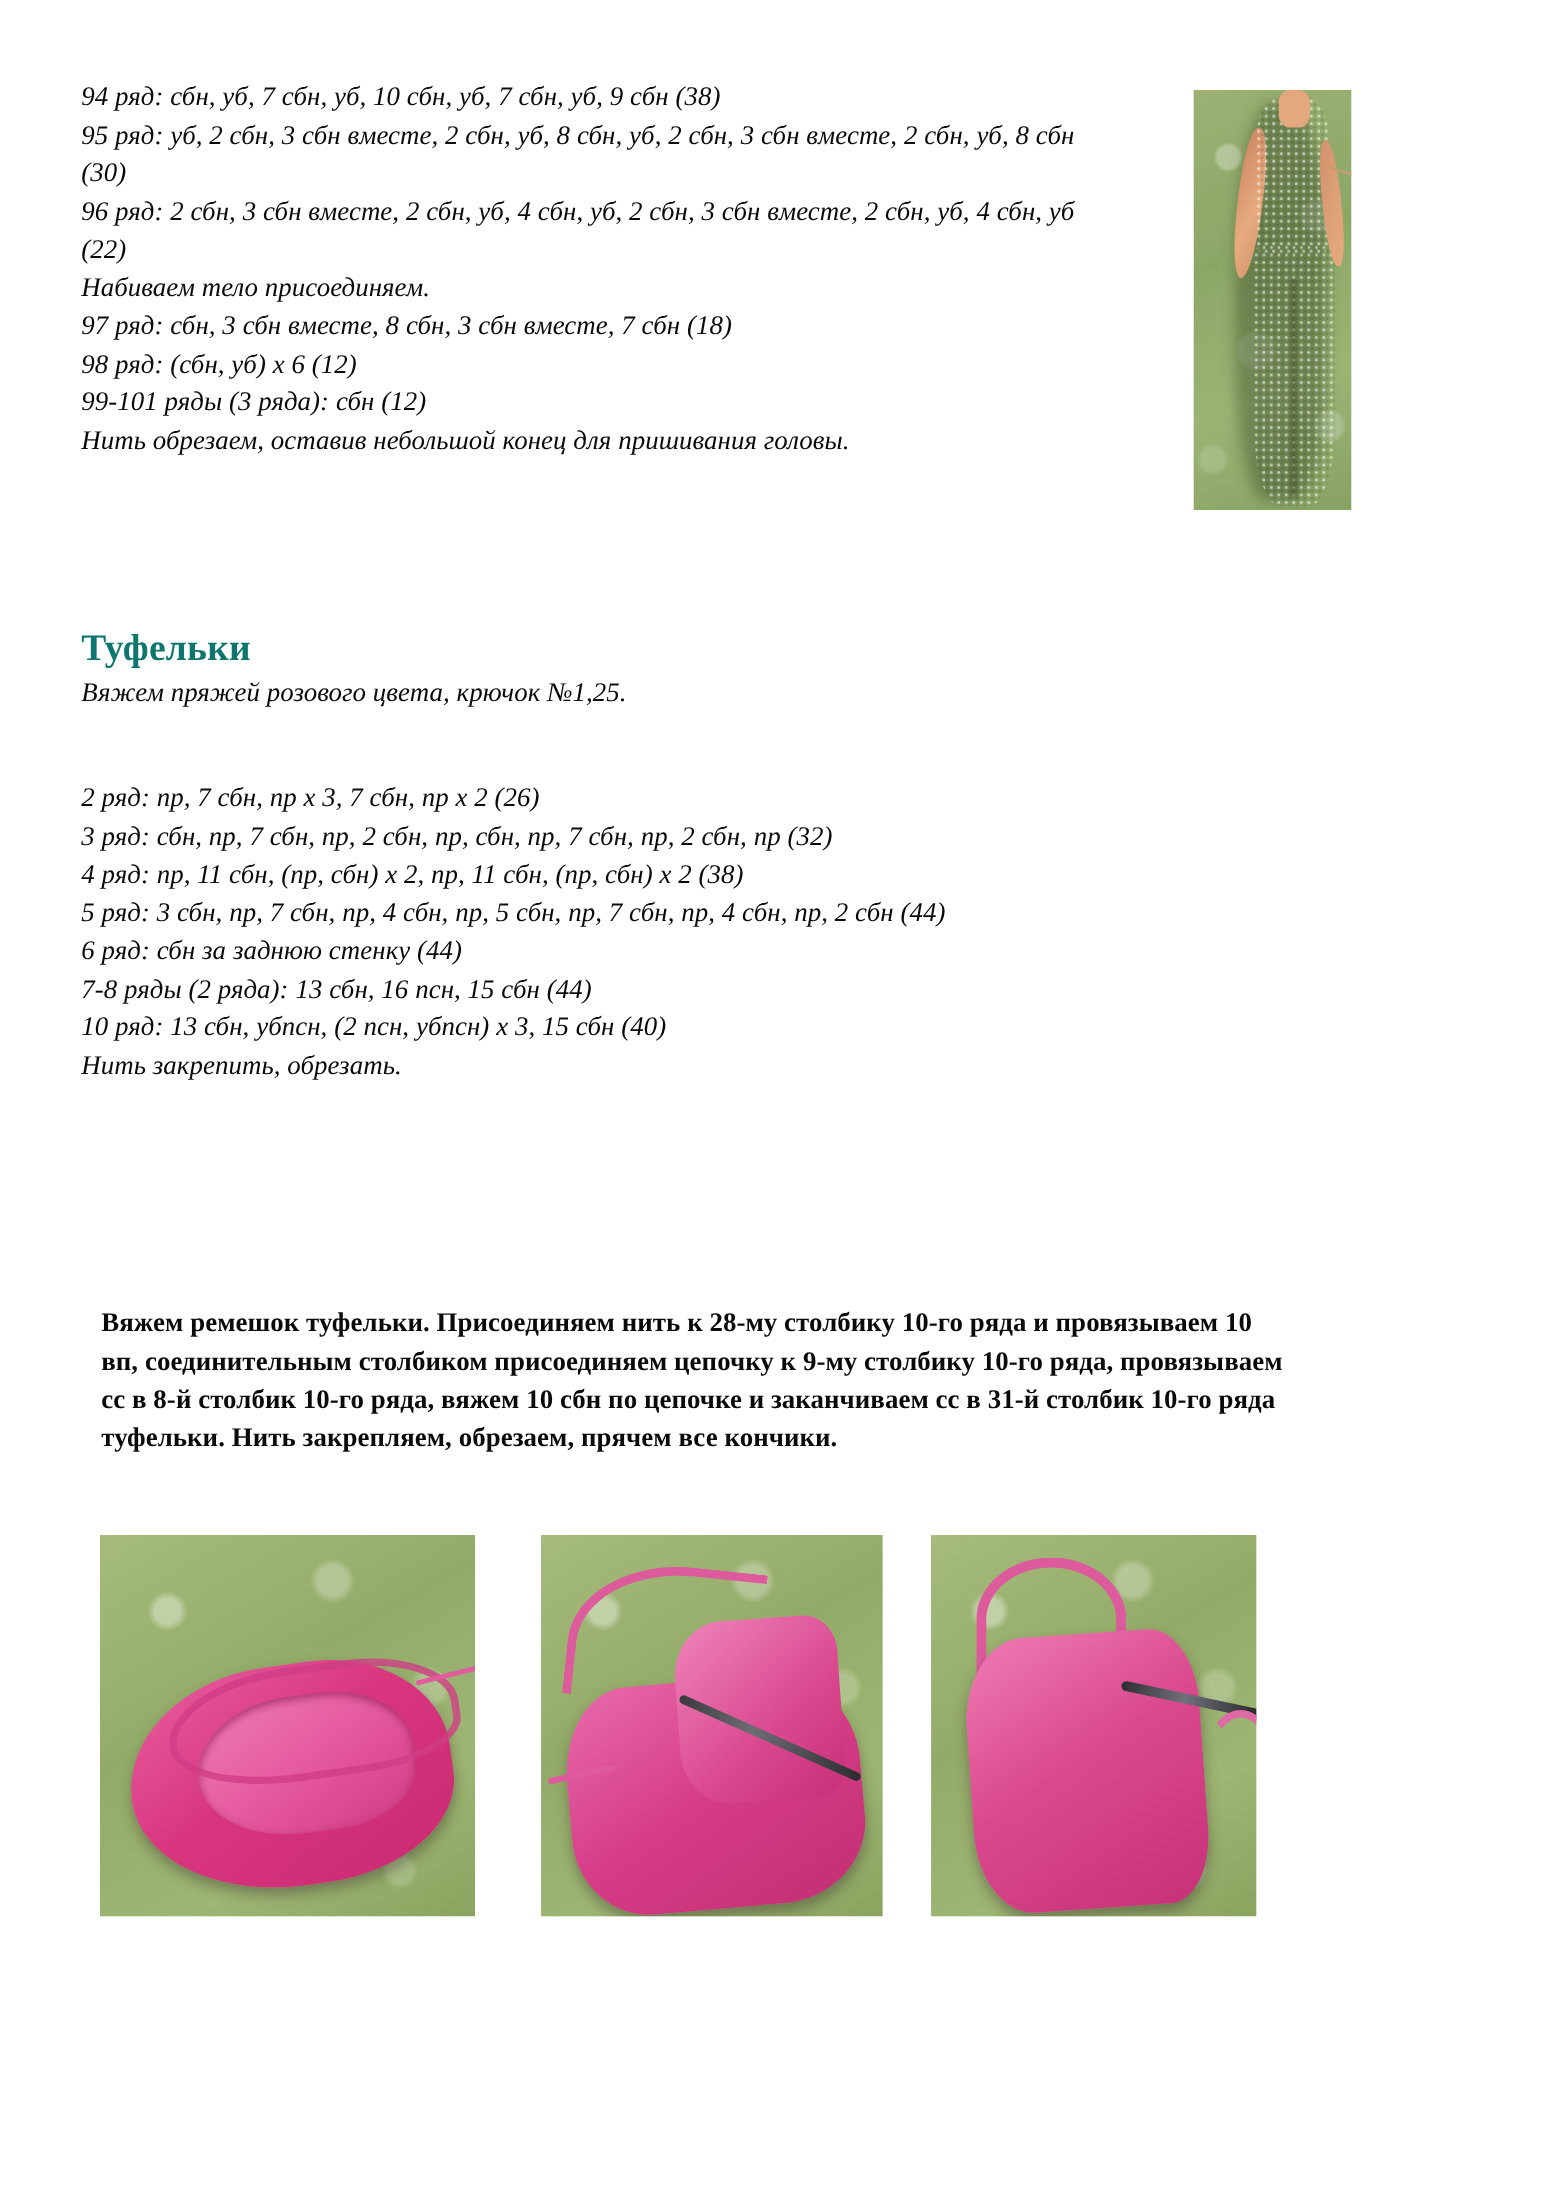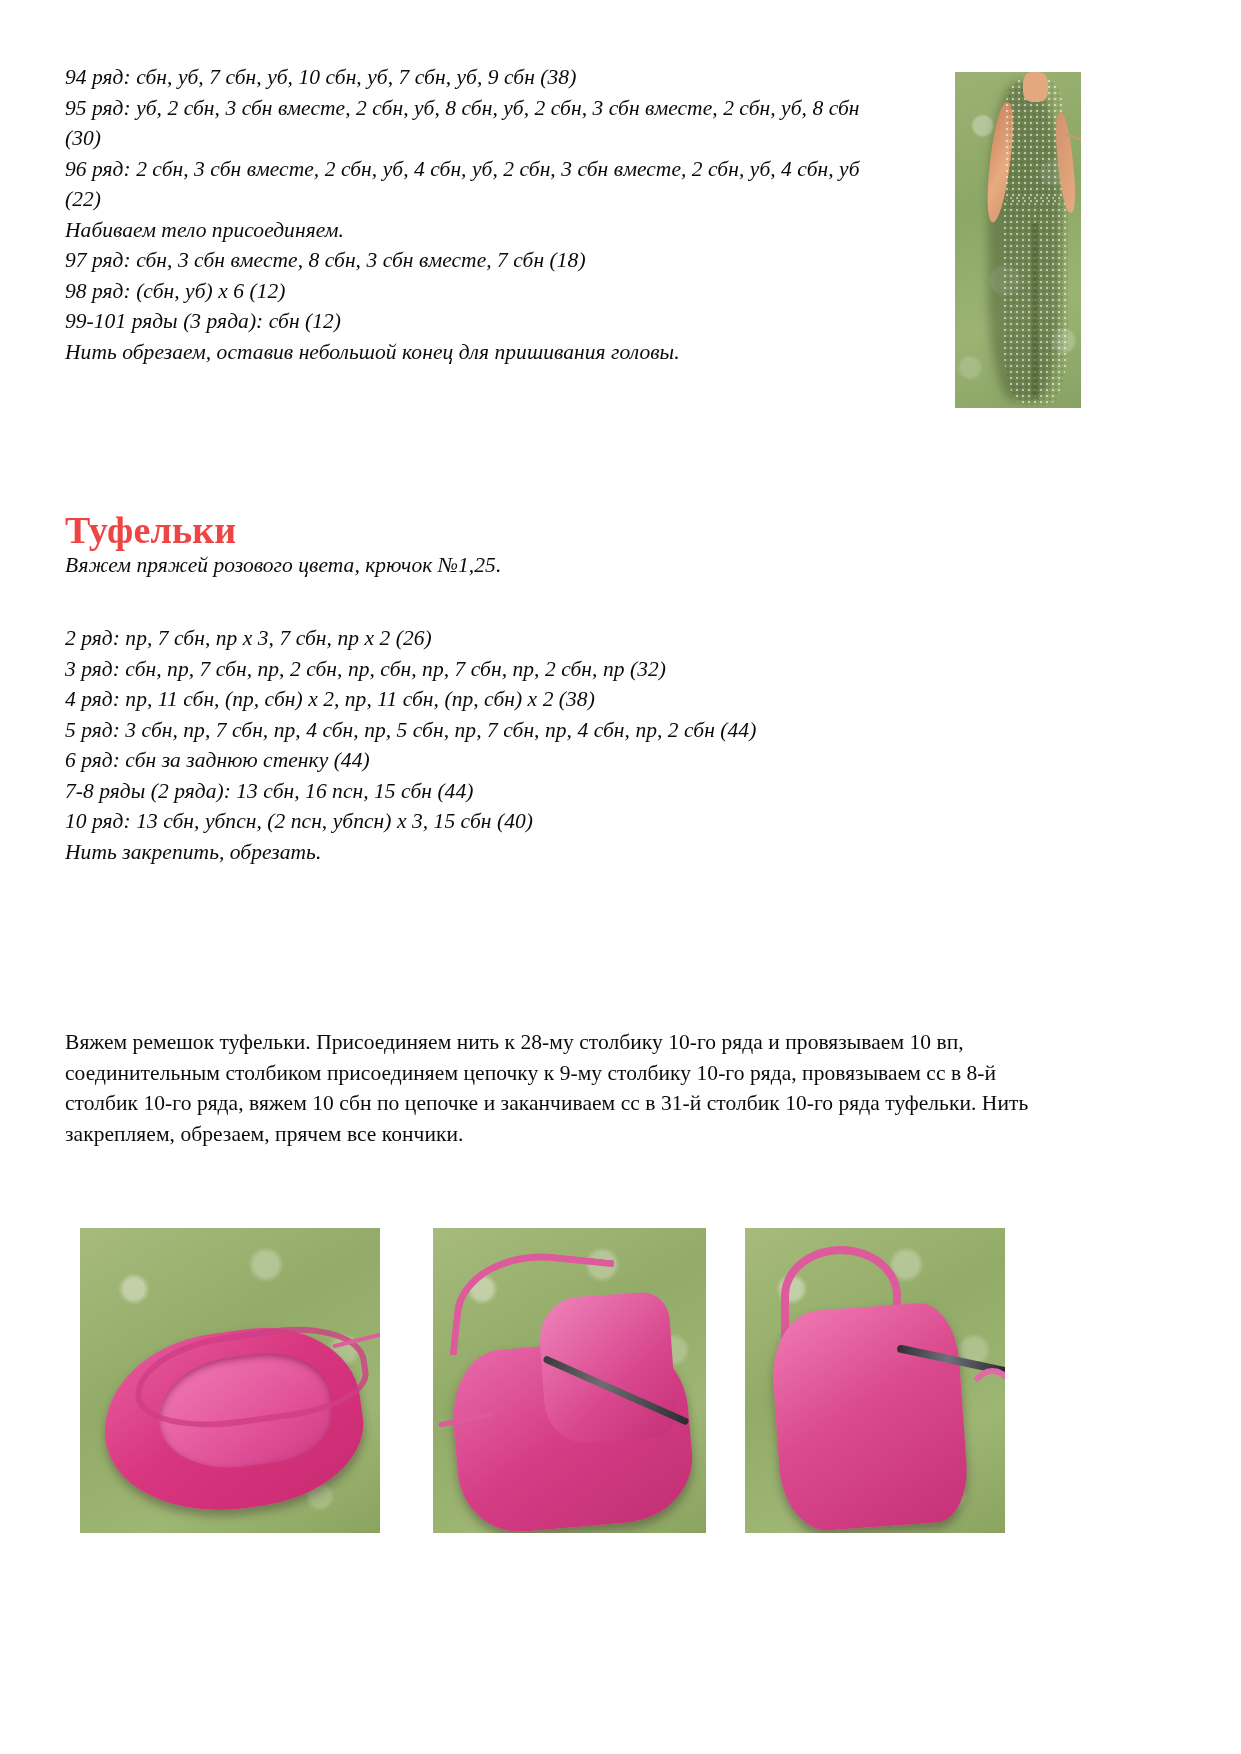--- a/index.html
+++ b/index.html
@@ -33,29 +33,29 @@
   }
 
   #body-block { top: 62px; width: 820px; }
   #shoe-intro { top: 497px; width: 950px; }
   #shoe-rows  { top: 623px; width: 990px; }
   #strap-block{ top: 1027px; width: 985px; }
 
   .line { white-space: pre-wrap; font-style: italic; }
 
   h1.section-title {
-    margin: 15px 0 2px 0;
-    font-size: 38px;
+    margin: 4px 0 2px 0;
+    font-size: 30px;
     line-height: 36px;
     font-weight: bold;
-    color: #ef4444;
+    color: #0f766e;
     letter-spacing: 0.2px;
   }
 
-  .para { margin: 0; }
+  .para { margin: 16px; font-weight: bold; }
 
   
   .photo {
     position: absolute;
     overflow: hidden;
     background: #8fa86a;
   }
 
   
   #photo-doll {

